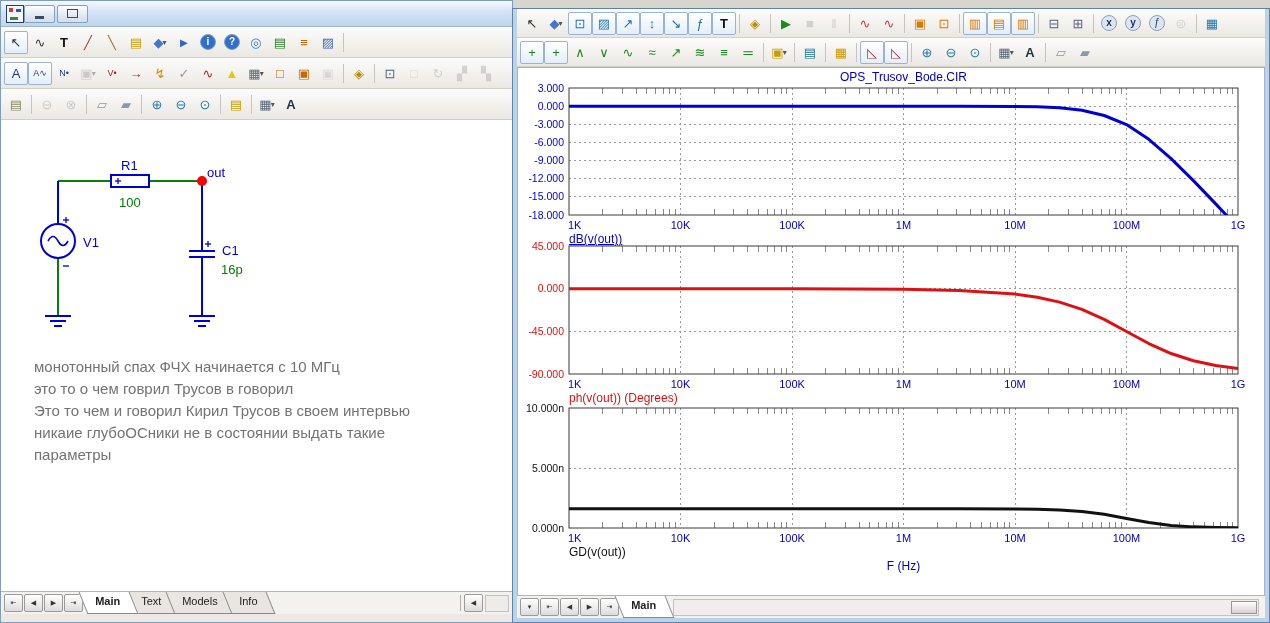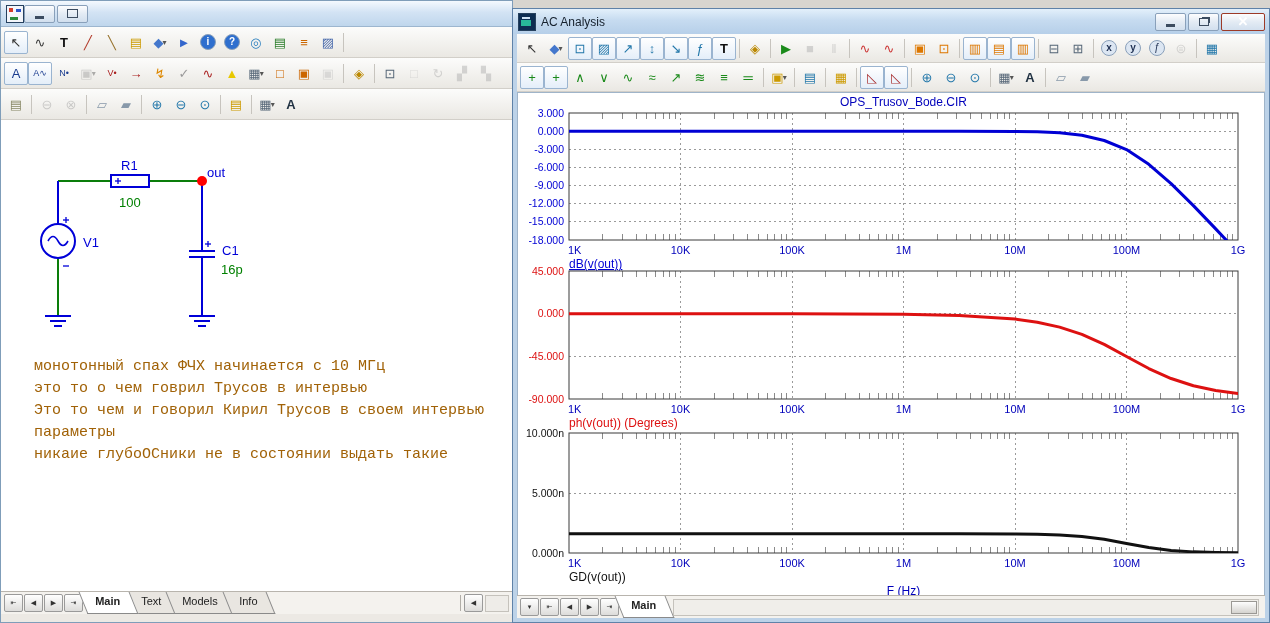--- a/index.html
+++ b/index.html
@@ -298,26 +298,26 @@
 
       <g font-size="13" font-family="Liberation Sans, sans-serif">
         <text x="120" y="50" fill="#0000d8">R1</text>
         <text x="118" y="87" fill="#008000">100</text>
         <text x="206" y="57" fill="#0000d8">out</text>
         <text x="82" y="127" fill="#0000d8">V1</text>
         <text x="221" y="135" fill="#0000d8">C1</text>
         <text x="220" y="154" fill="#008000">16p</text>
       </g>
     </svg>
-    <div class="anno" id="anno" style="color: #a16207; font-family: Liberation Mono, monospace;">
+    <div class="anno" id="anno" style="color: #737373;">
       <div>монотонный спах ФЧХ начинается с 10 МГц</div>
-      <div>это то о чем говрил Трусов в интервью</div>
+      <div>это то о чем говрил Трусов в говорил</div>
       <div>Это то чем и говорил Кирил Трусов в своем интервью</div>
+      <div>никаие глубоОСники не в состоянии выдать такие</div>
       <div>параметры</div>
-      <div>никаие глубоОСники не в состоянии выдать такие</div>
     </div>
   </div>
 
   <div class="tabbar">
     <span style="display:flex">
         <span class="navbtn">⇤</span>
         <span class="navbtn">◀</span>
         <span class="navbtn">▶</span>
         <span class="navbtn">⇥</span>
       </span>
@@ -337,36 +337,20 @@
       </span>
     <span class="spacer"></span>
     <span class="vdiv"></span>
     <span class="navbtn">◀</span>
     <span class="mini-track"></span>
   </div>
   <div class="bottomstrip"></div>
 </div>
 
 <div class="win" id="win-right">
-  <div class="titlebar">
-    <div class="ticon">
-        <i class="p1"></i>
-        <i class="p2"></i>
-      </div>
-    <div class="ttext">AC Analysis</div>
-    <div class="wbtns">
-      <div class="wb">
-          <span class="mingl"></span>
-        </div>
-      <div class="wb">
-          <span class="restgl"></span>
-        </div>
-      <div class="wb close">✕</div>
-    </div>
-  </div>
   <div class="tbar">
       <div class="tbtn">
         <span class="g" style="color: rgb(51, 51, 51);">↖</span>
       </div>
       <div class="tbtn">
         <span class="g" style="color: rgb(68, 119, 204);">◆</span>
         <span class="dd">▾</span>
       </div>
       <div class="tbtn on">
         <span class="g" style="color: rgb(34, 119, 170);">⊡</span>

